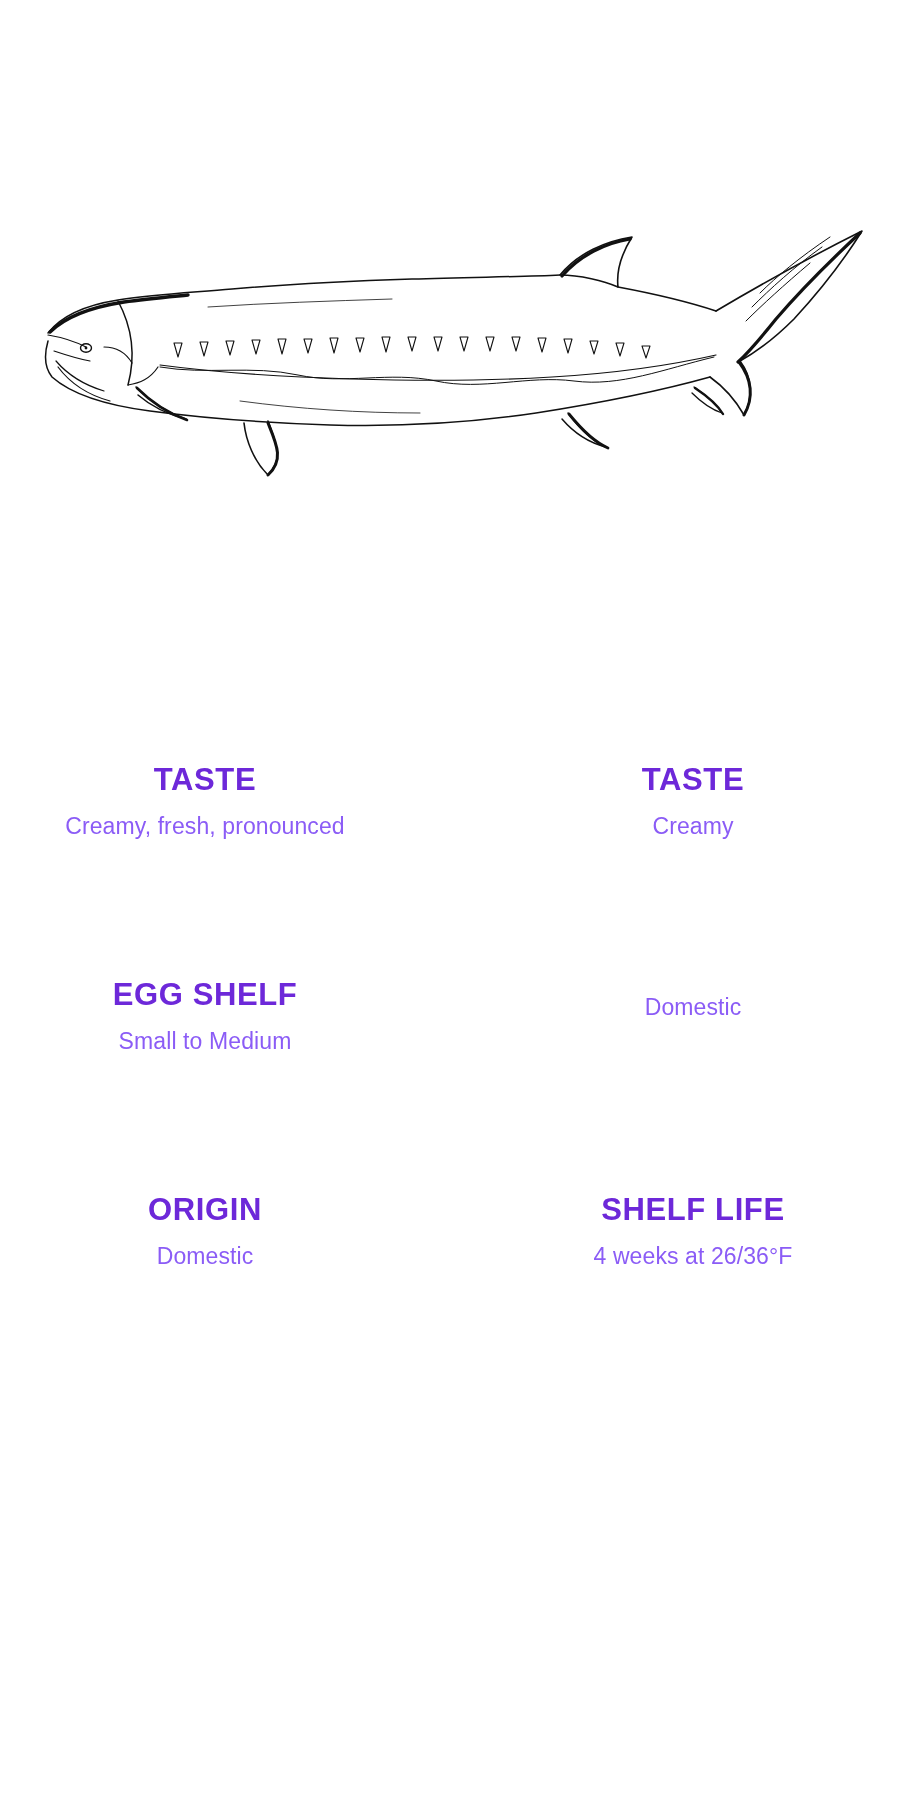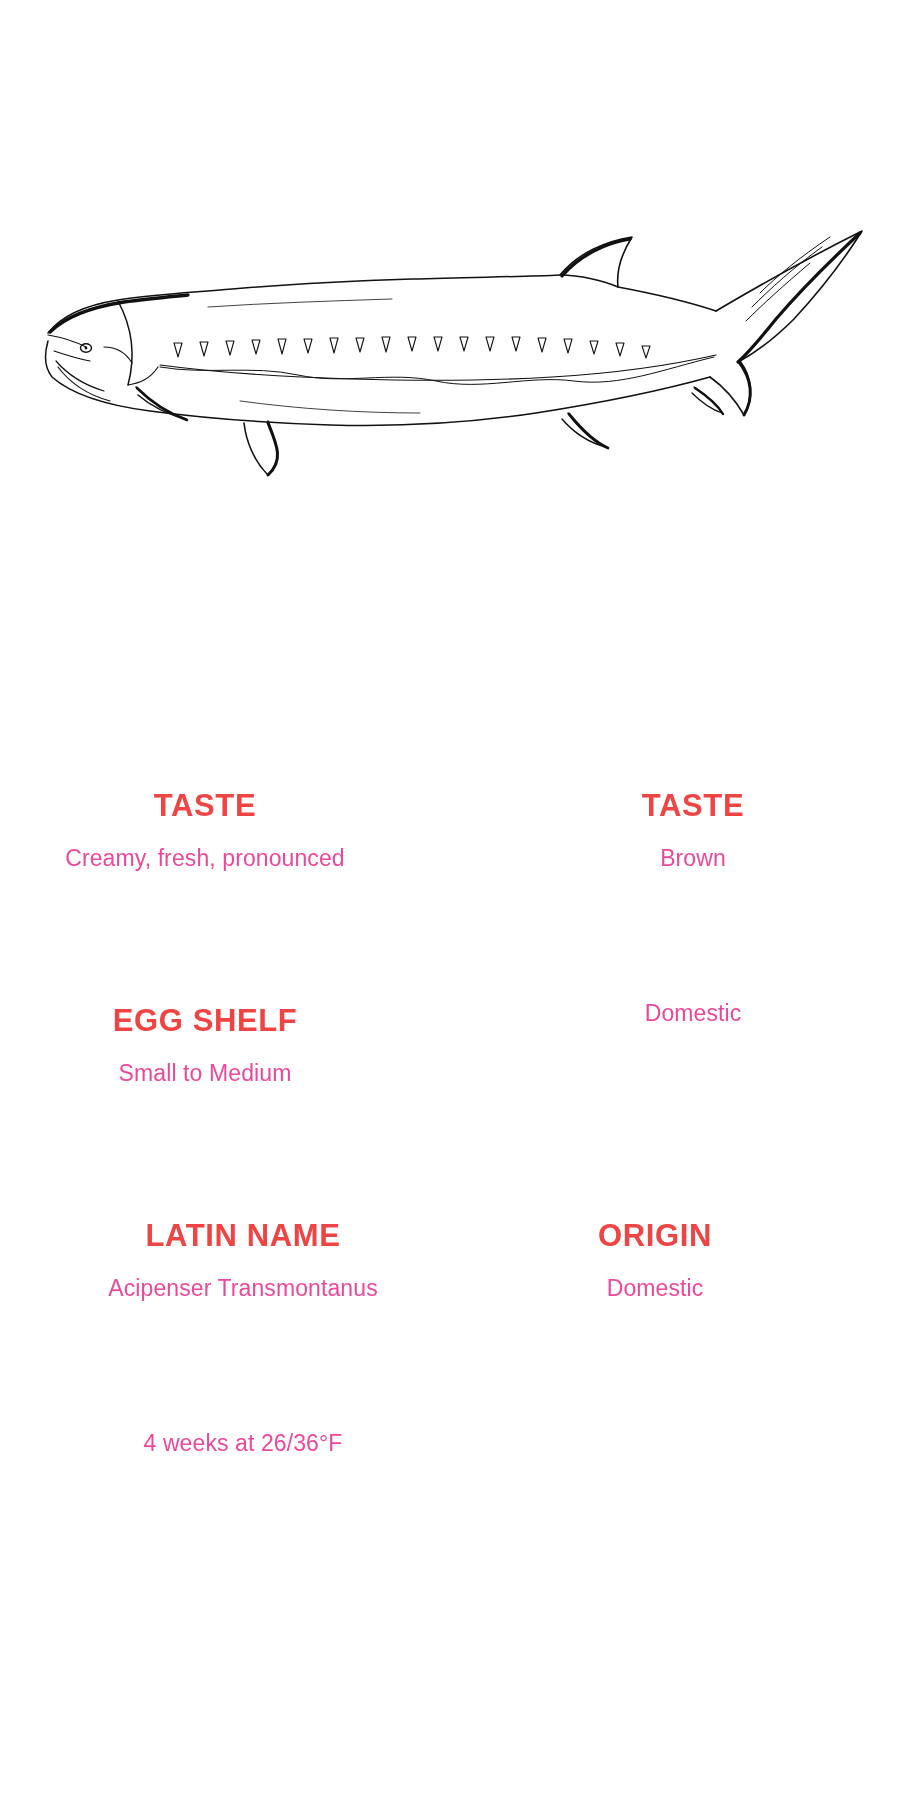--- a/index.html
+++ b/index.html
@@ -57,29 +57,28 @@
     padding-right: 40px;
   }
   .spec-cell.col-right {
     padding-left: 36px;
   }
   .spec-label {
     font-size: 31px;
     font-weight: 600;
     letter-spacing: 0.6px;
     line-height: 1.1;
-    color: #ef4444;
-    margin-top: 26px;
+    color: #6d28d9;
   }
   .spec-value {
-    margin-top: 21px;
+    margin-top: 15px;
     font-size: 23px;
     font-weight: 400;
     line-height: 1.3;
-    color: #ec4899;
+    color: #8b5cf6;
     letter-spacing: 0.1px;
   }
 </style>
 </head>
 <body>
 
 <div class="page">
 
   <div class="illustration">
     <svg viewBox="0 0 900 290" xmlns="http://www.w3.org/2000/svg" fill="none" stroke="#111111" stroke-width="1.6" stroke-linecap="round" stroke-linejoin="round">
@@ -168,41 +167,38 @@
 
   <div class="spec-grid">
 
     <div class="spec-cell col-left">
       <div class="spec-label">TASTE</div>
       <div class="spec-value">Creamy, fresh, pronounced</div>
     </div>
 
     <div class="spec-cell col-right">
       <div class="spec-label">TASTE</div>
-      <div class="spec-value">Brown</div>
+      <div class="spec-value">Creamy</div>
     </div>
 
     <div class="spec-cell col-left">
       <div class="spec-label">EGG SHELF</div>
       <div class="spec-value">Small to Medium</div>
     </div>
 
     <div class="spec-cell col-right">
       <div class="spec-value">Domestic</div>
     </div>
 
 
-    <div class="spec-cell col-right">
-      <div class="spec-label">LATIN NAME</div>
-      <div class="spec-value">Acipenser Transmontanus</div>
-    </div>
 
     <div class="spec-cell col-left">
       <div class="spec-label">ORIGIN</div>
       <div class="spec-value">Domestic</div>
     </div>
 
     <div class="spec-cell col-right">
+      <div class="spec-label">SHELF LIFE</div>
       <div class="spec-value">4 weeks at 26/36°F</div>
     </div>
 
   </div>
 </div>
 
 </body></html>

